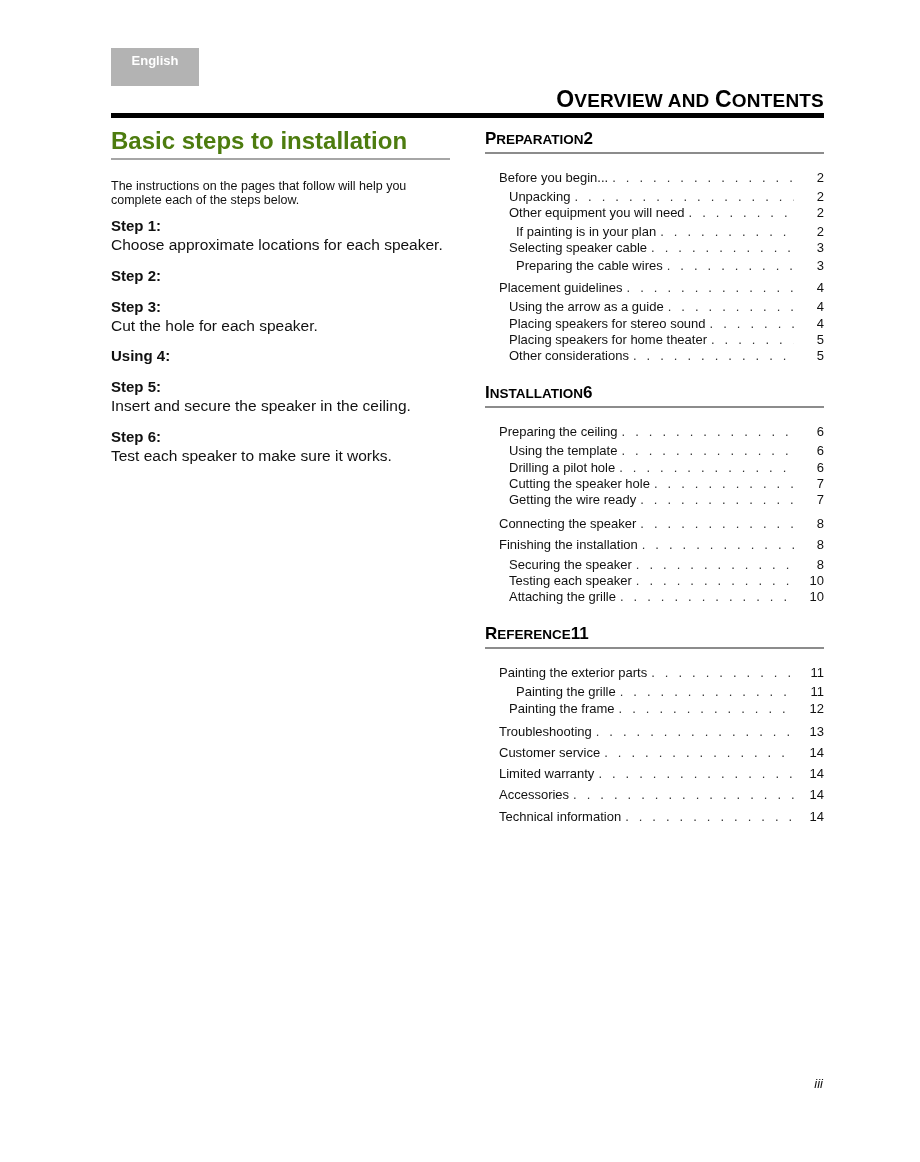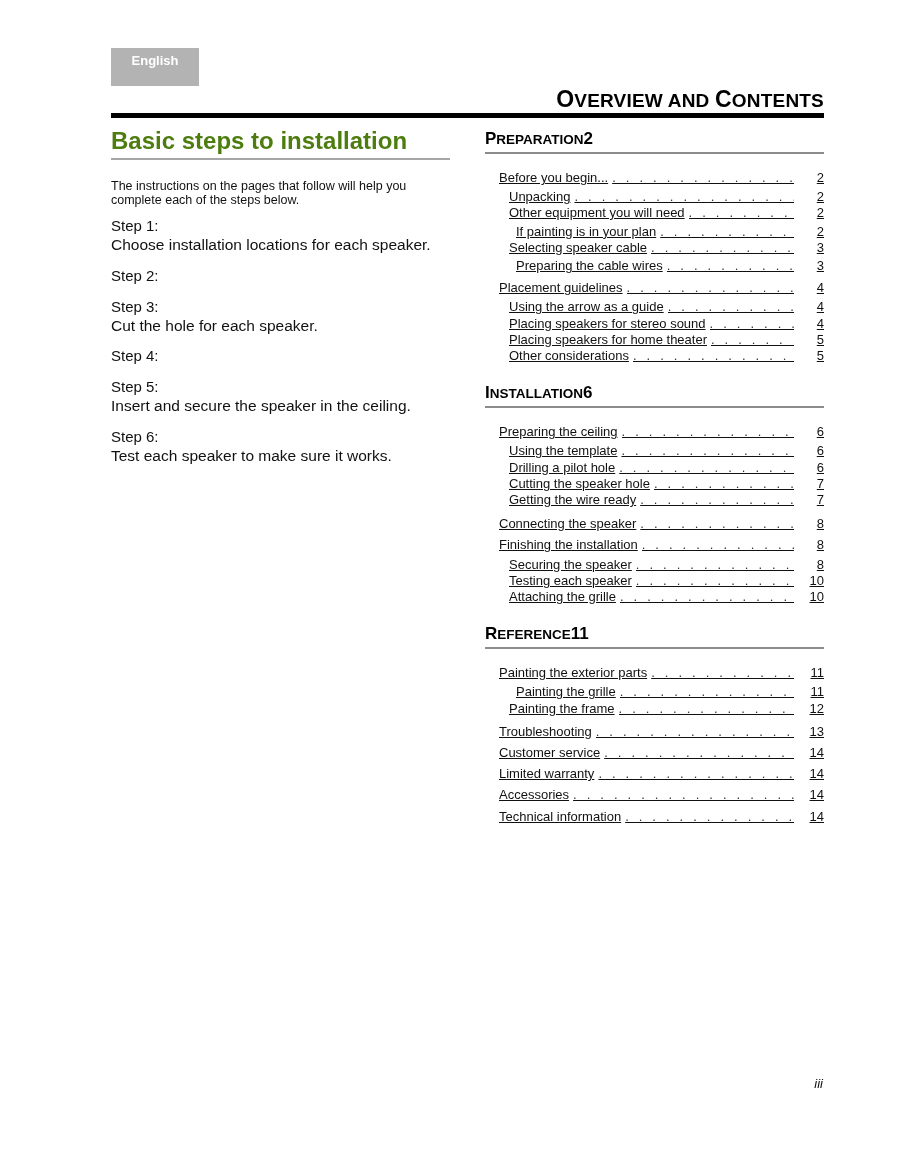--- a/index.html
+++ b/index.html
@@ -70,21 +70,21 @@
       width: 339px;
     }
     .intro {
       font-size: 12.5px;
       line-height: 14px;
       margin-top: 19px;
       color: #111;
     }
     .step { margin-top: 10px; }
     .step-title {
-      font-weight: normal;
+      font-weight: bold;
       font-size: 15px;
       line-height: 18px;
     }
     .step-text {
       font-size: 15.5px;
       line-height: 16.5px;
       margin-top: 2px;
     }
     
     .right-col {
@@ -108,21 +108,20 @@
       height: 2px;
       background: #8c8c8c;
       margin-top: 1px;
     }
     .toc-line {
       display: flex;
       align-items: baseline;
       font-size: 13px;
       line-height: 16.2px;
       color: #111;
-      text-decoration: underline;
     }
     .toc-line .lbl { white-space: nowrap; padding-right: 4px; }
     .toc-line .dots {
       flex: 1;
       overflow: hidden;
       white-space: nowrap;
       letter-spacing: 3.2px;
       color: #333;
     }
     .toc-line .pg {
@@ -155,31 +154,31 @@
 </div>
 <div class="top-rule"></div>
 
 <div class="left-col">
   <h2 class="left-heading">Basic steps to installation</h2>
   <div class="left-heading-rule"></div>
   <div class="intro">The instructions on the pages that follow will help you complete each of the steps below.</div>
 
   <div class="step">
     <div class="step-title">Step 1:</div>
-    <div class="step-text">Choose installation locations for each speaker.</div>
+    <div class="step-text">Choose approximate locations for each speaker.</div>
   </div>
   <div class="step" style="margin-top:13px">
     <div class="step-title">Step 2:</div>
   </div>
   <div class="step" style="margin-top:13px">
     <div class="step-title">Step 3:</div>
     <div class="step-text">Cut the hole for each speaker.</div>
   </div>
   <div class="step" style="margin-top:13px">
-    <div class="step-title">Step 4:</div>
+    <div class="step-title">Using 4:</div>
   </div>
   <div class="step" style="margin-top:13px">
     <div class="step-title">Step 5:</div>
     <div class="step-text">Insert and secure the speaker in the ceiling.</div>
   </div>
   <div class="step" style="margin-top:13px">
     <div class="step-title">Step 6:</div>
     <div class="step-text">Test each speaker to make sure it works.</div>
   </div>
 </div>

